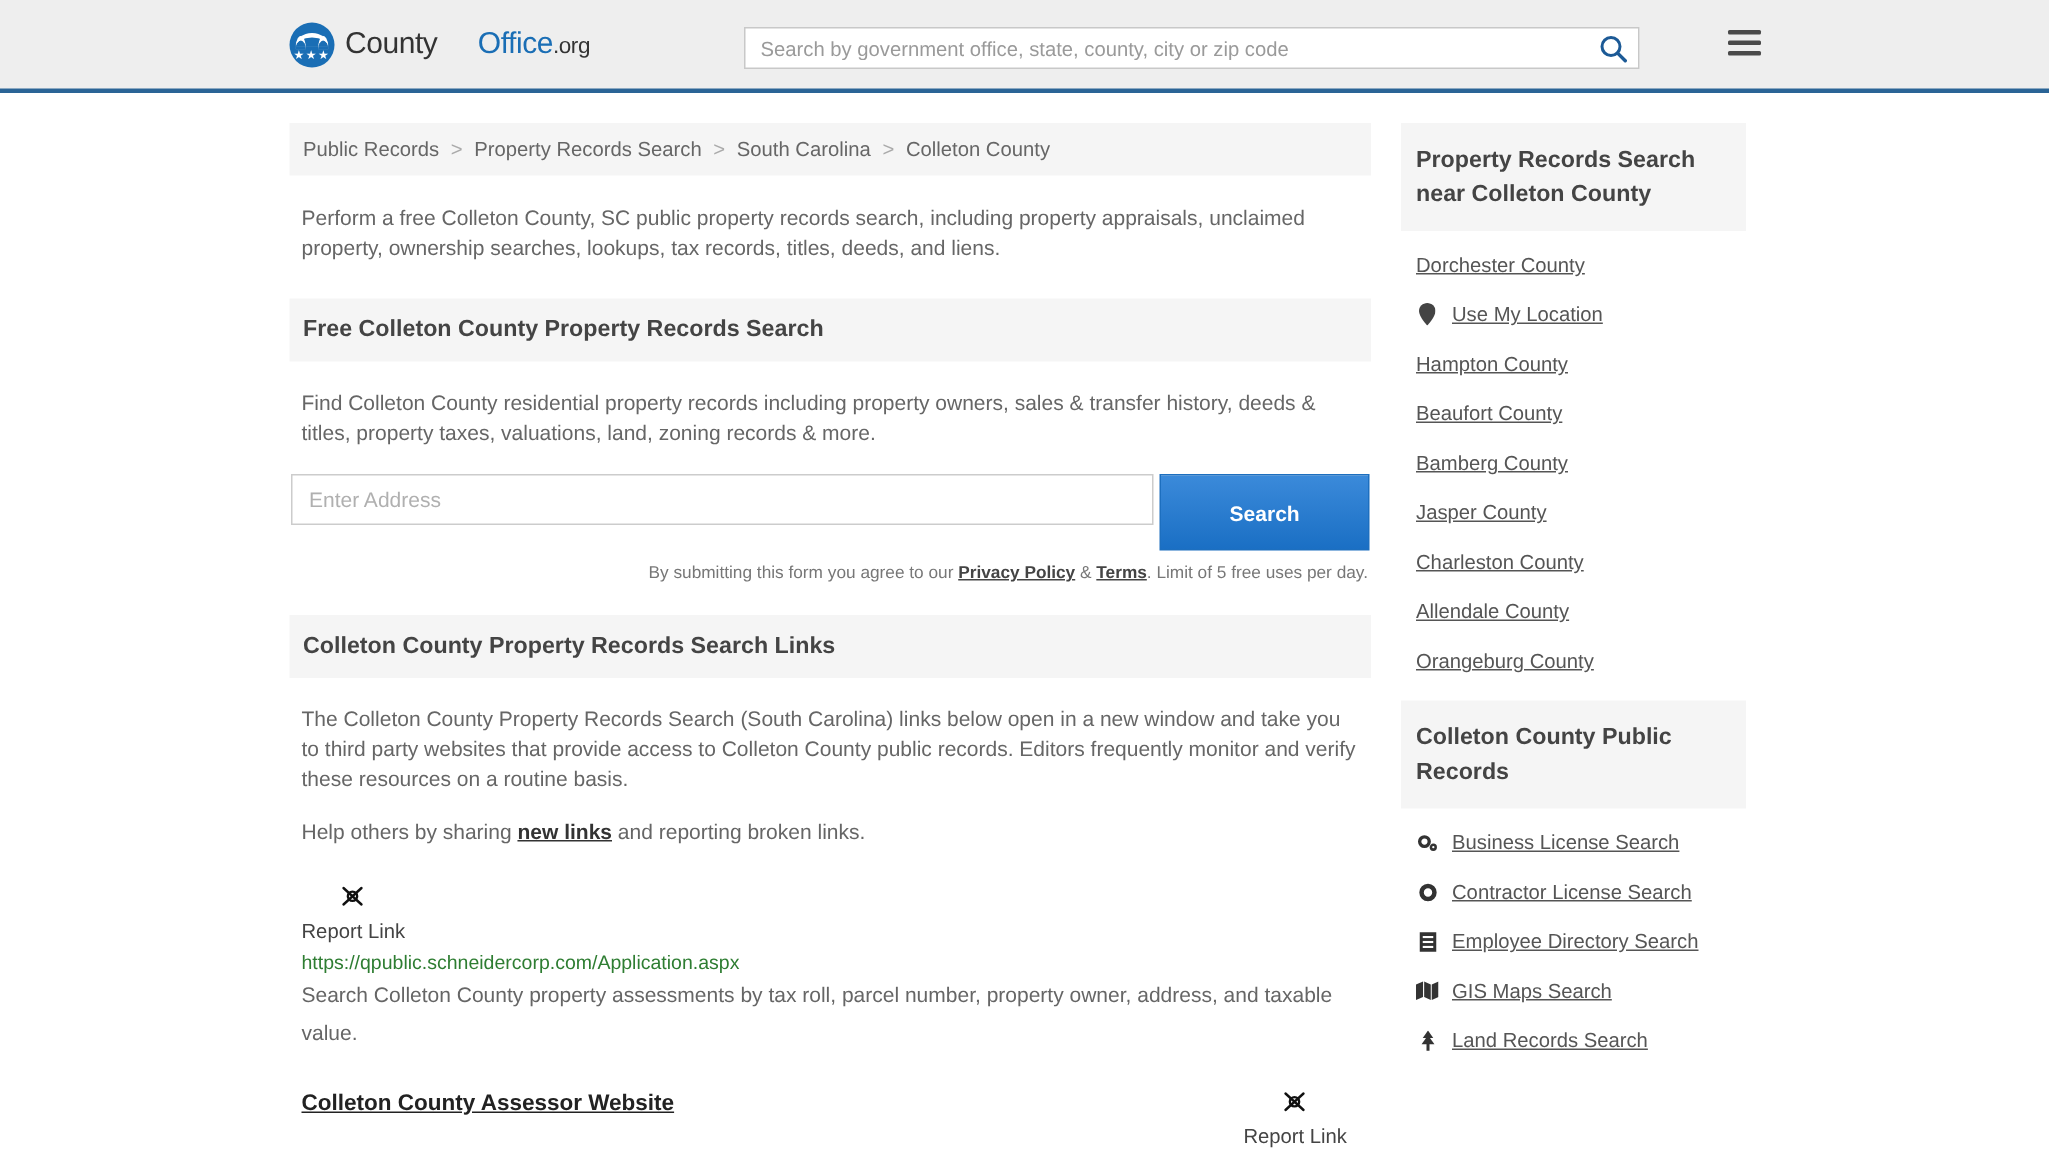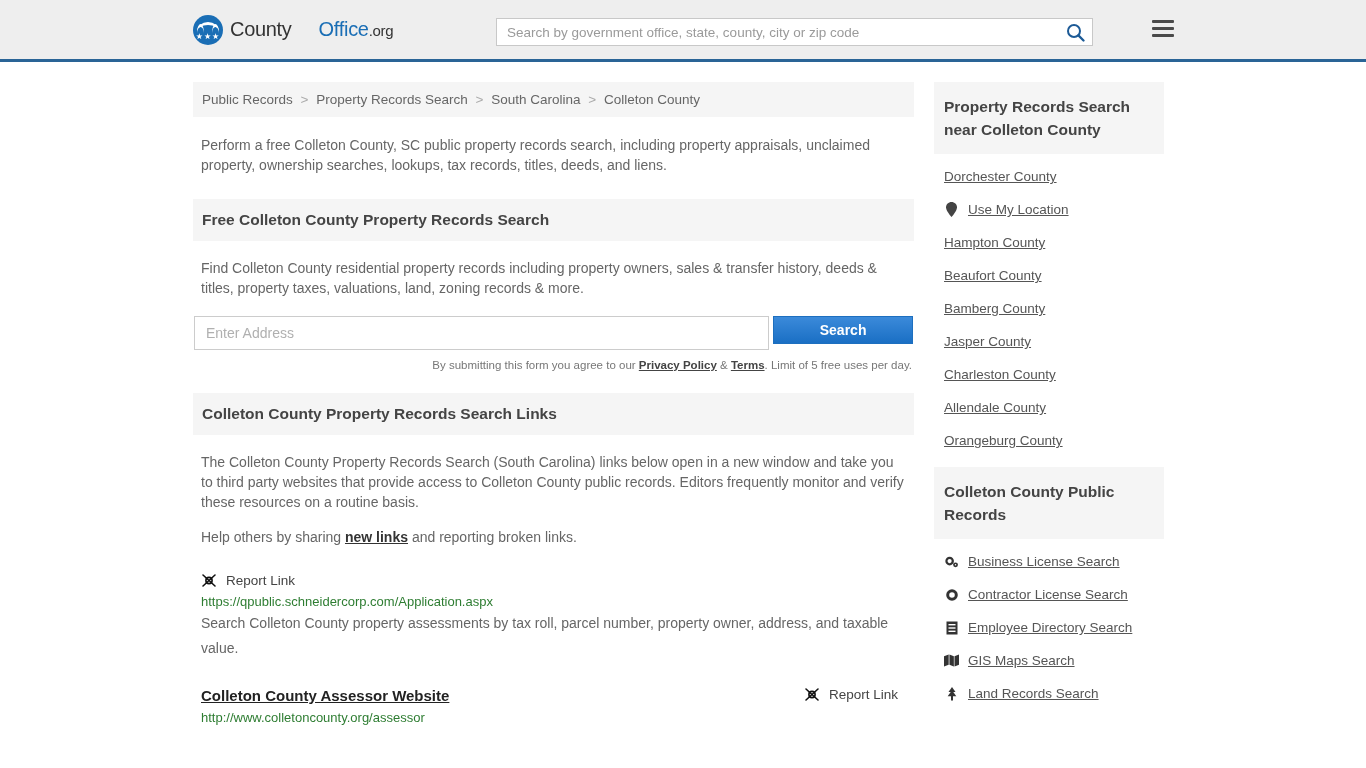--- a/index.html
+++ b/index.html
@@ -192,21 +192,21 @@
     border: 1px solid #cccccc;
     outline: none;
     padding: 0 11px;
     font-size: 14px;
     font-family: "Liberation Sans", sans-serif;
     color: #6d28d9;
   }
   .addr-form input::placeholder { color: #b0b0b0; }
   .addr-search-btn {
     width: 140px;
-    height: 28px;
+    height: 51px;
     margin-left: 4px;
     border: 1px solid #1d6fbf;
     background: linear-gradient(to bottom, #3b8ada 0%, #1a6fc4 100%);
     color: #ffffff;
     font-size: 14px;
     font-weight: bold;
     font-family: "Liberation Sans", sans-serif;
     cursor: pointer;
   }
   .form-disclaimer {
@@ -241,20 +241,21 @@
   }
   .report-link {
     display: flex;
     align-items: center;
     gap: 8px;
     font-size: 13.5px;
     color: #444;
     cursor: pointer;
     white-space: nowrap;
     padding-right: 8px;
+    flex-direction: column;
   }
   .result-url {
     font-size: 13px;
     color: #2e7d32;
     margin-top: 6px;
   }
   .result-desc {
     font-size: 14px;
     line-height: 25px;
     color: #666;

